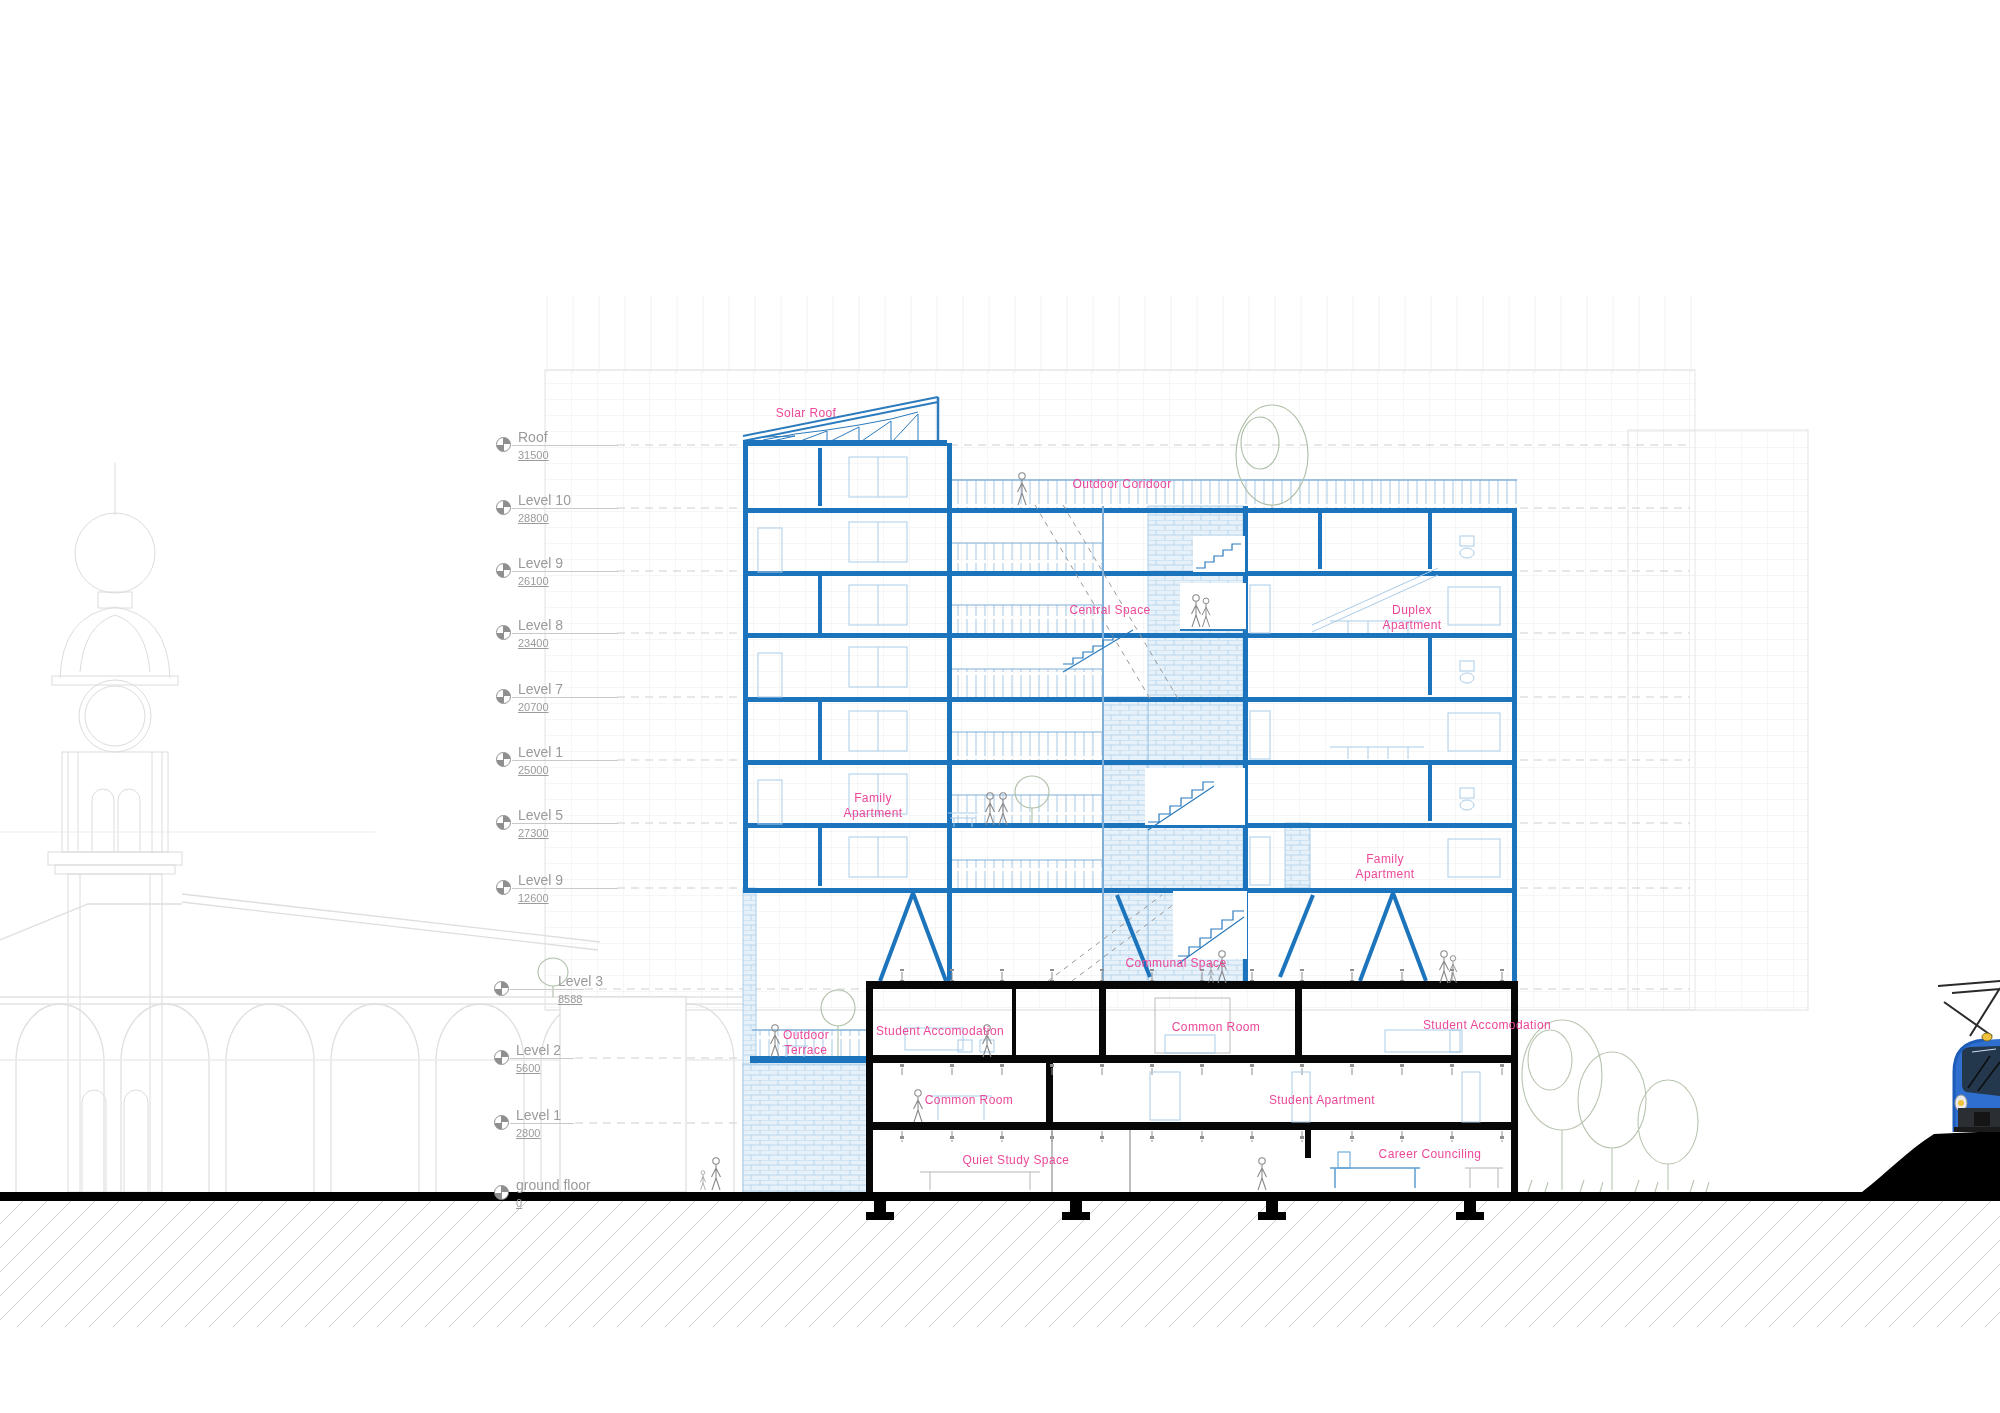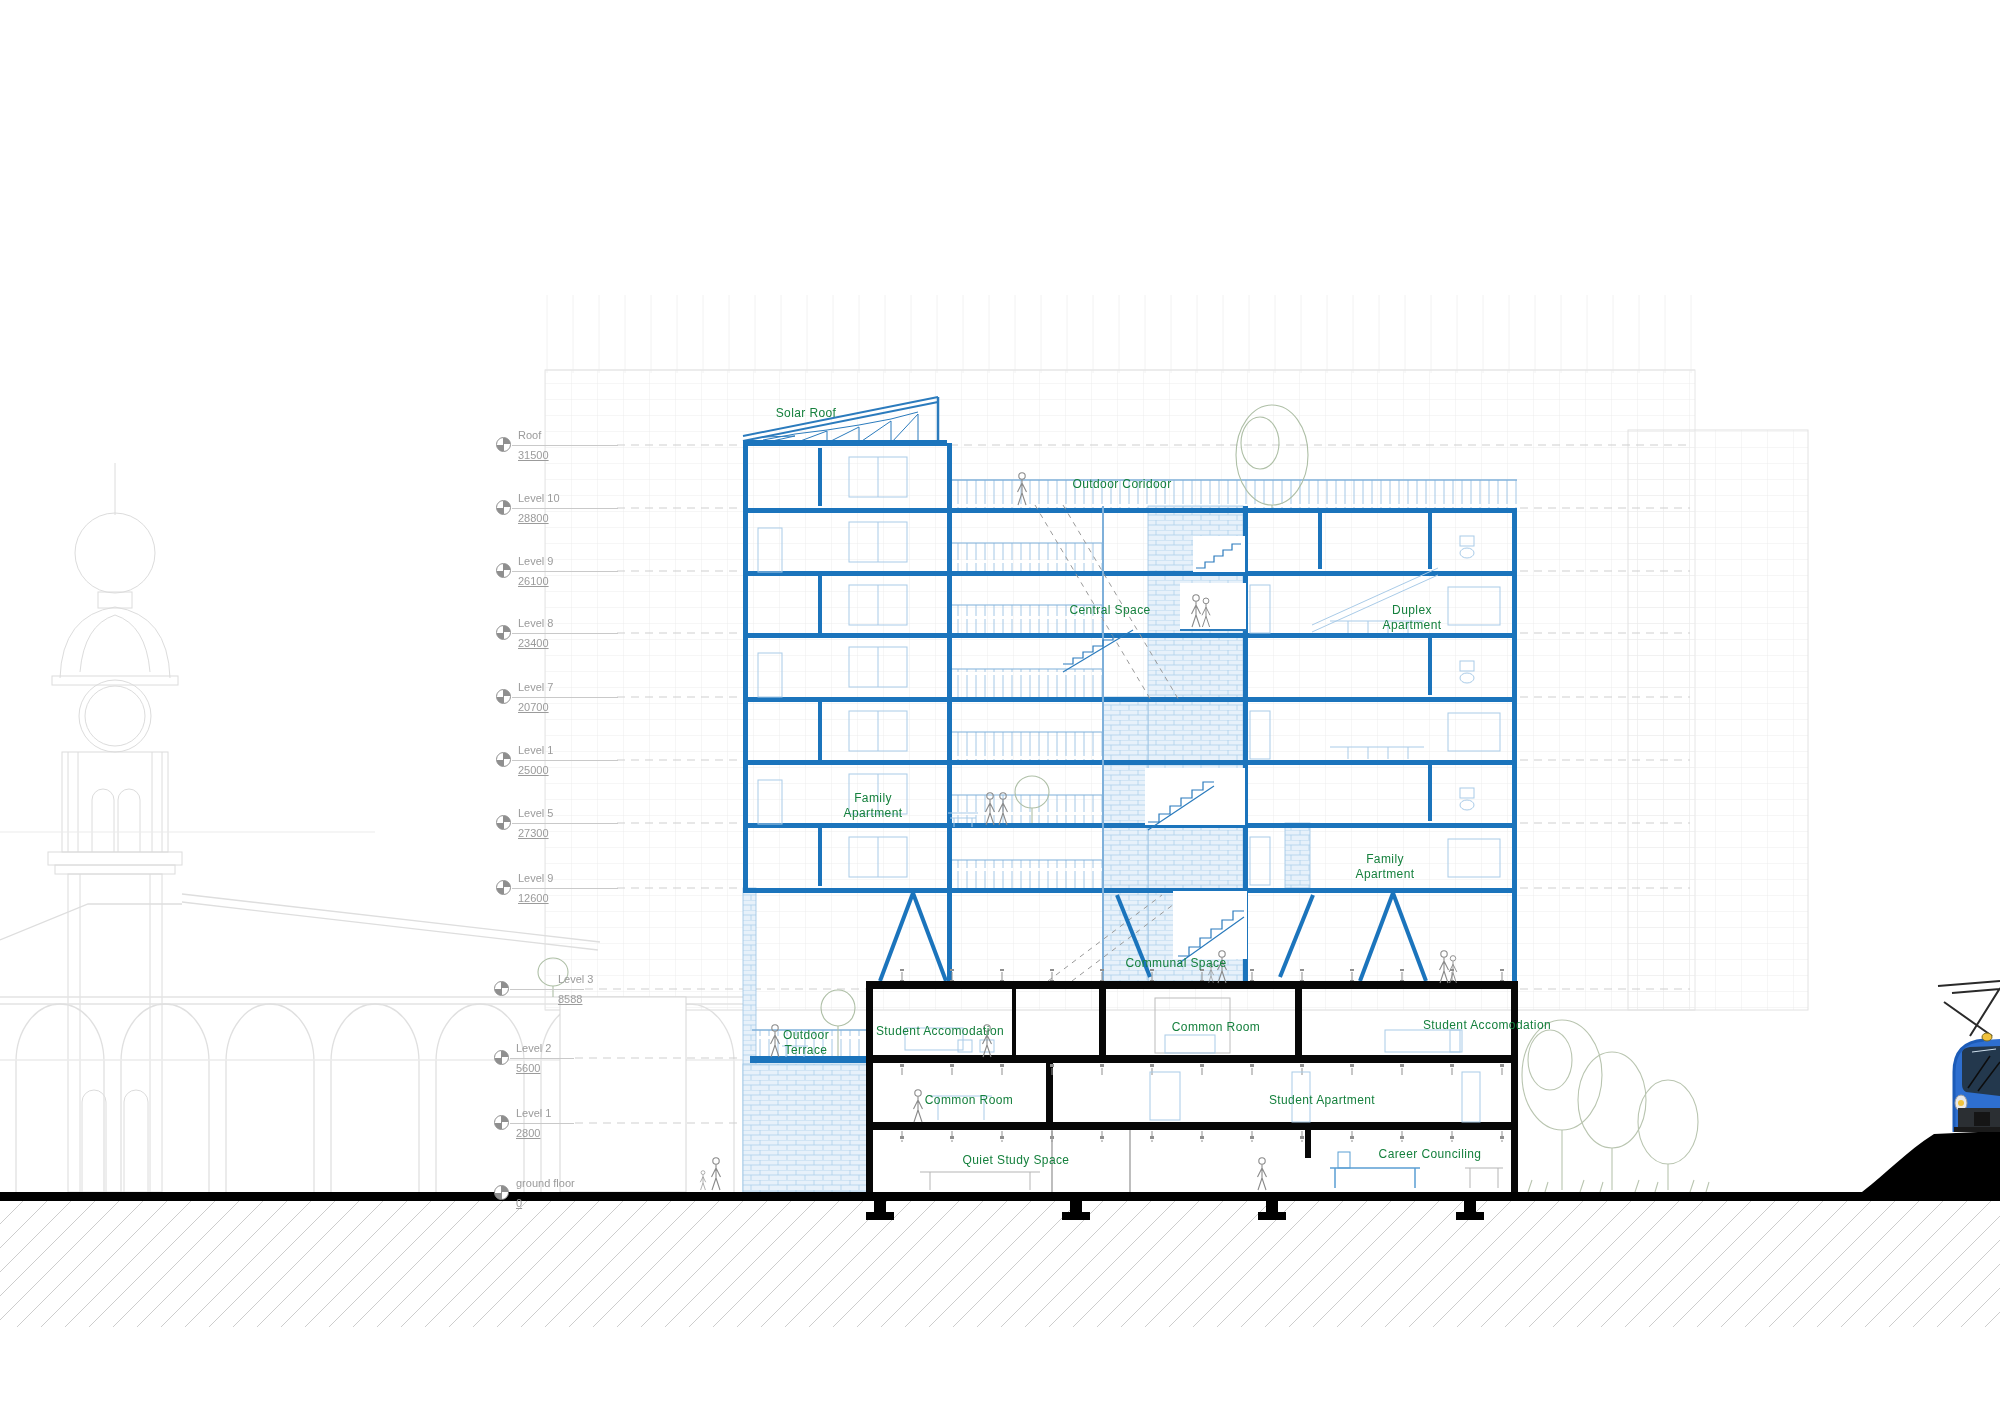--- a/index.html
+++ b/index.html
@@ -1,29 +1,29 @@
 <!DOCTYPE html>
 <html><head>
 <meta charset="utf-8">
 <style>
   html,body{margin:0;padding:0;background:#fff;}
   .canvas{position:relative;width:2000px;height:1413px;background:#fff;overflow:hidden;
           font-family:"Liberation Sans",sans-serif;}
   svg.draw{position:absolute;left:0;top:0;}
   
   .room-label{position:absolute;transform:translate(-50%,-50%);text-align:center;
-    font-size:12px;letter-spacing:.4px;color:#15803d;line-height:1.25;white-space:nowrap;}
+    font-size:12px;letter-spacing:.4px;color:#ec4899;line-height:1.25;white-space:nowrap;}
   .room-label.wrap{white-space:normal;width:84px;}
   
   .lvl{position:absolute;height:0;}
   .lvl .datum{position:absolute;left:0;top:-8px;width:15px;height:15px;border-radius:50%;
     border:1px solid #8f8f8f;box-sizing:border-box;
     background:conic-gradient(#8f8f8f 0 90deg,#ffffff 90deg 180deg,#8f8f8f 180deg 270deg,#ffffff 270deg 360deg);}
   .lvl .rule{position:absolute;left:16px;top:0;border-top:1px solid #c9c9c9;}
-  .lvl .lvl-name{position:absolute;left:22px;top:-16px;font-size:11px;color:#9b9b9b;white-space:nowrap;}
+  .lvl .lvl-name{position:absolute;left:22px;top:-16px;font-size:14px;color:#9b9b9b;white-space:nowrap;}
   .lvl .lvl-val{position:absolute;left:22px;top:4px;font-size:11px;color:#9b9b9b;white-space:nowrap;text-decoration:underline;}
 </style>
 </head>
 <body>
 
 <div class="canvas">
 
 <svg class="draw" width="2000" height="1413" viewBox="0 0 2000 1413">
   <defs>
     <pattern id="g1" width="26" height="16" patternUnits="userSpaceOnUse">

